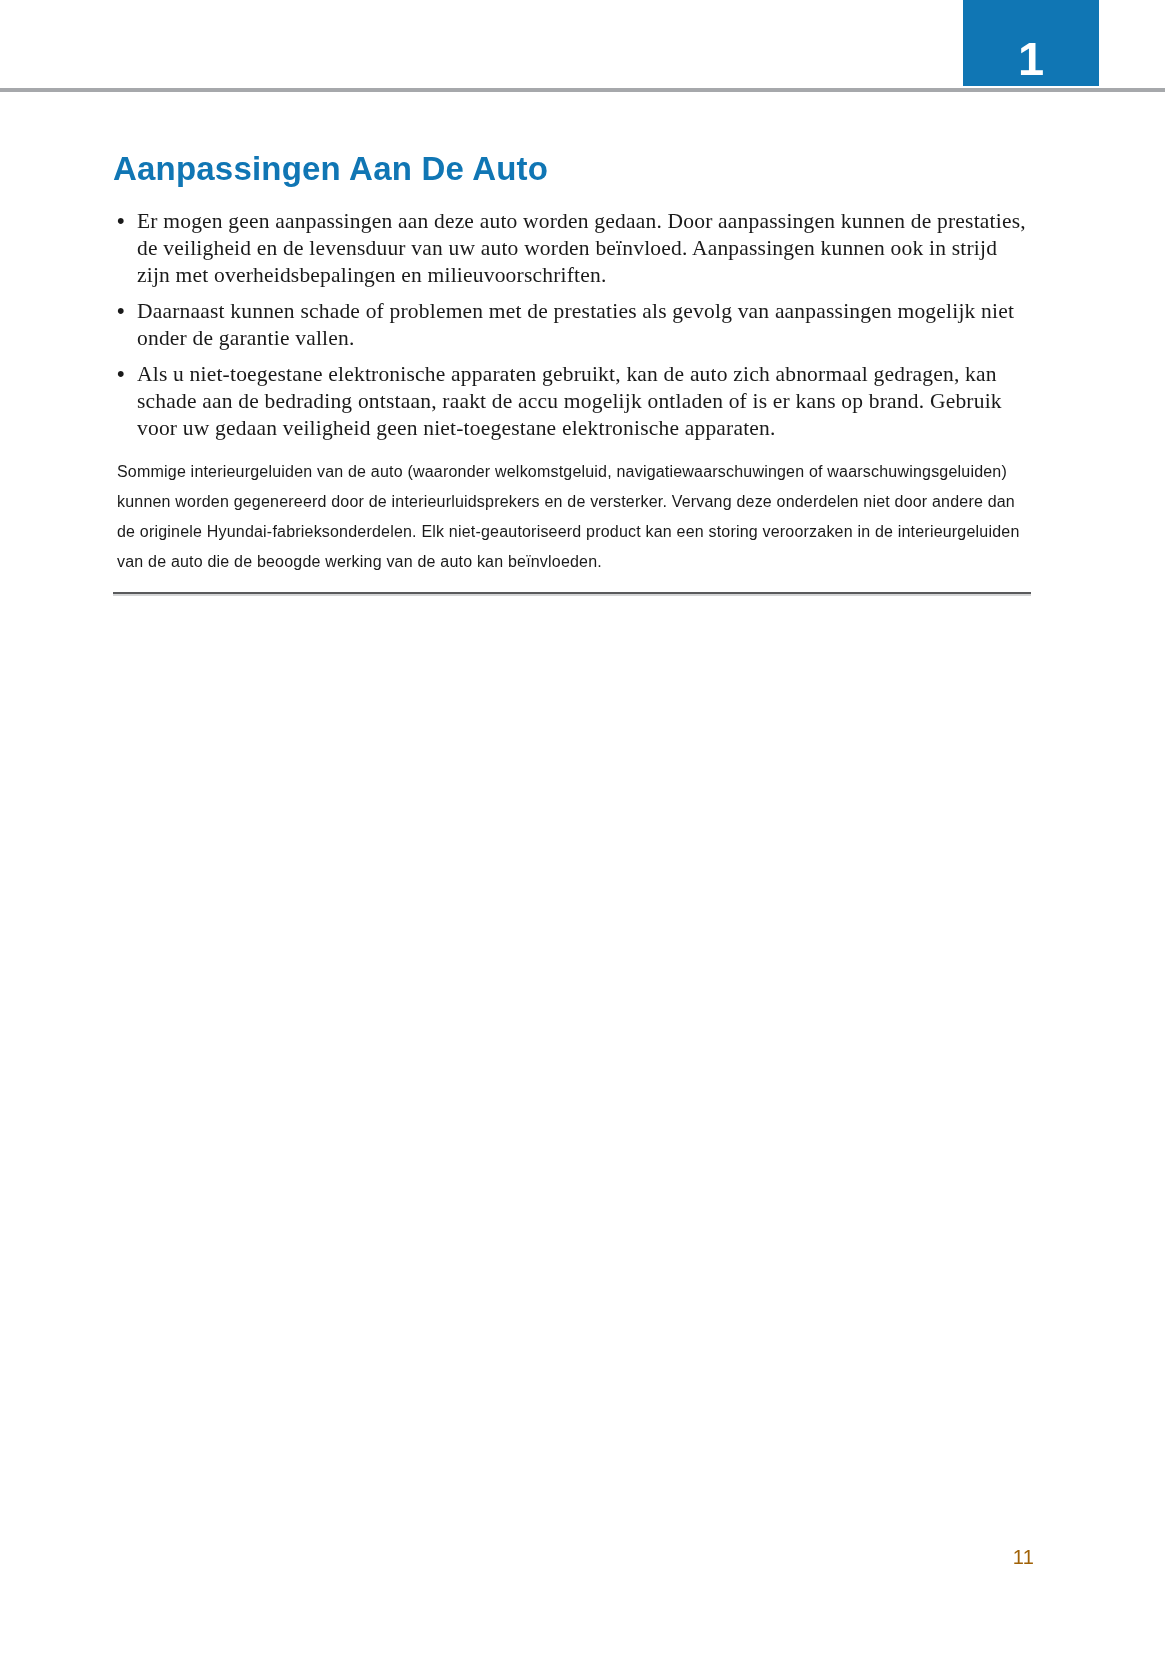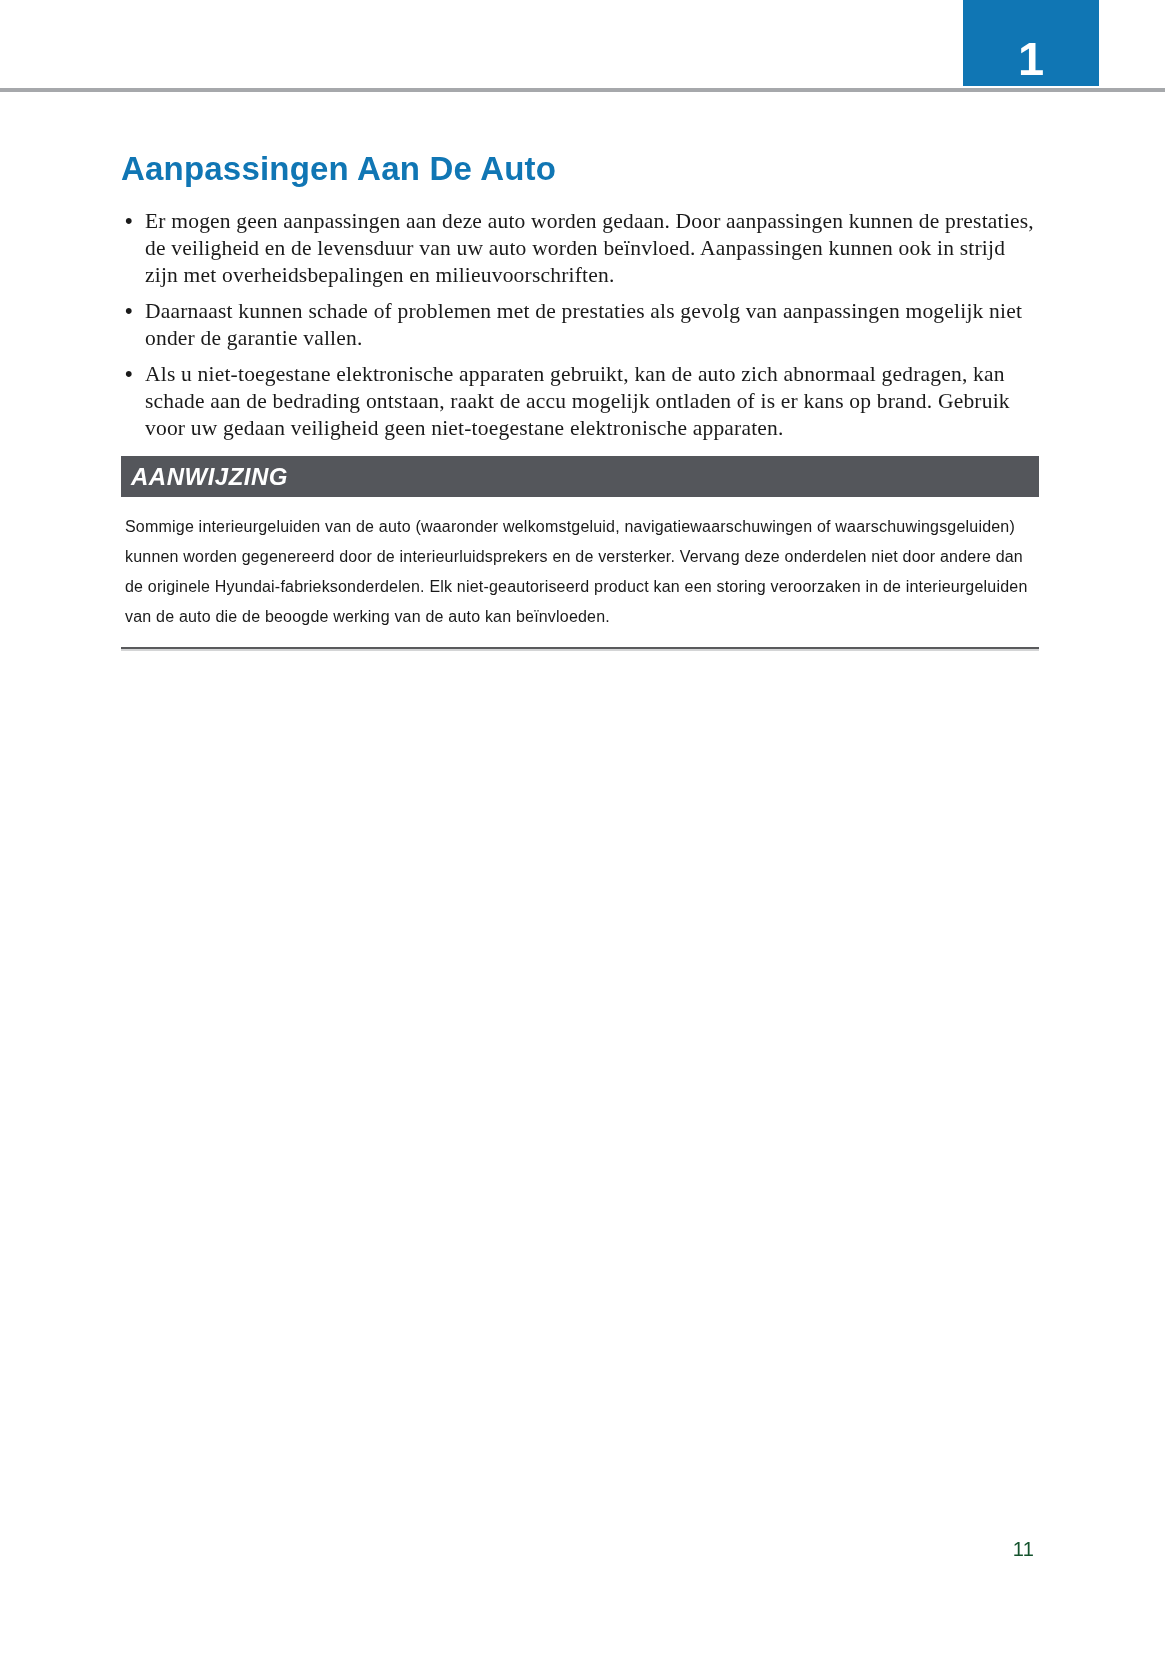--- a/index.html
+++ b/index.html
@@ -40,21 +40,21 @@
     top: 88px;
     left: 0;
     width: 100%;
     height: 4px;
     background: #a6a8ab;
   }
   
   .content {
     position: absolute;
     top: 150px;
-    left: 121px;
+    left: 113px;
     width: 918px;
   }
   .section-title {
     margin: 0 0 20px 0;
     color: #1076b4;
     font-size: 33px;
     font-weight: bold;
     letter-spacing: 0.2px;
   }
   .bullet-list {
@@ -104,24 +104,24 @@
   .section-end-rule {
     margin-top: 15px;
     height: 2px;
     background: #595a5c;
     border-bottom: 2px solid #d4d5d6;
   }
   
   .page-number {
     position: absolute;
     right: 131px;
-    bottom: 92px;
+    bottom: 84px;
     font-size: 20px;
     letter-spacing: 0.2px;
-    color: #14532d;
+    color: #a16207;
   }
 </style>
 </head>
 <body>
 
 <div class="page">
 
   <header>
     <div class="chapter-badge">
       <span>1</span>
@@ -140,23 +140,20 @@
       <li>
         <span class="bullet-marker">•</span>
         <span class="bullet-text">Daarnaast kunnen schade of problemen met de prestaties als gevolg van aanpassingen mogelijk niet onder de garantie vallen.</span>
       </li>
       <li>
         <span class="bullet-marker">•</span>
         <span class="bullet-text">Als u niet-toegestane elektronische apparaten gebruikt, kan de auto zich abnormaal gedragen, kan schade aan de bedrading ontstaan, raakt de accu mogelijk ontladen of is er kans op brand. Gebruik voor uw gedaan veiligheid geen niet-toegestane elektronische apparaten.</span>
       </li>
     </ul>
 
-    <div class="notice-banner">
-      <span class="notice-label">AANWIJZING</span>
-    </div>
 
     <p class="notice-body">Sommige interieurgeluiden van de auto (waaronder welkomstgeluid, navigatiewaarschuwingen of waarschuwingsgeluiden) kunnen worden gegenereerd door de interieurluidsprekers en de versterker. Vervang deze onderdelen niet door andere dan de originele Hyundai-fabrieksonderdelen. Elk niet-geautoriseerd product kan een storing veroorzaken in de interieurgeluiden van de auto die de beoogde werking van de auto kan beïnvloeden.</p>
 
     <div class="section-end-rule"></div>
   </main>
 
   <div class="page-number">11</div>
 
 </div>
 

